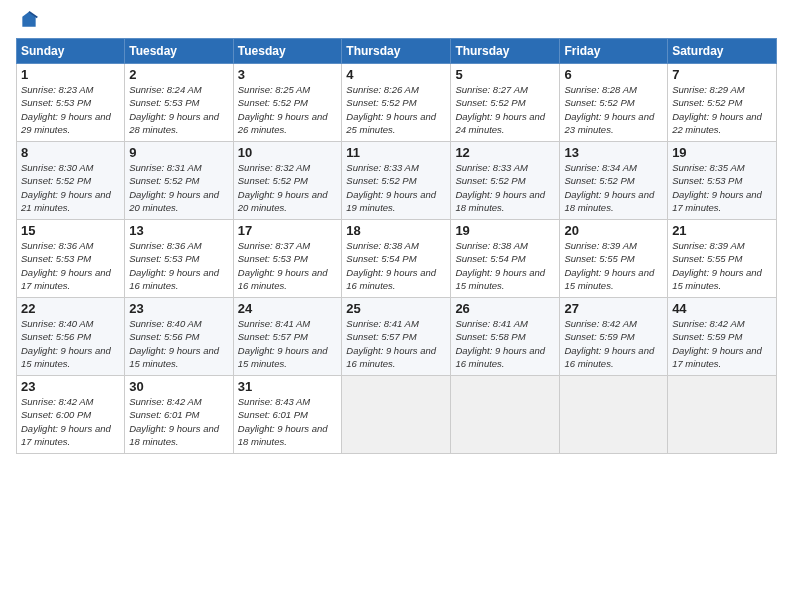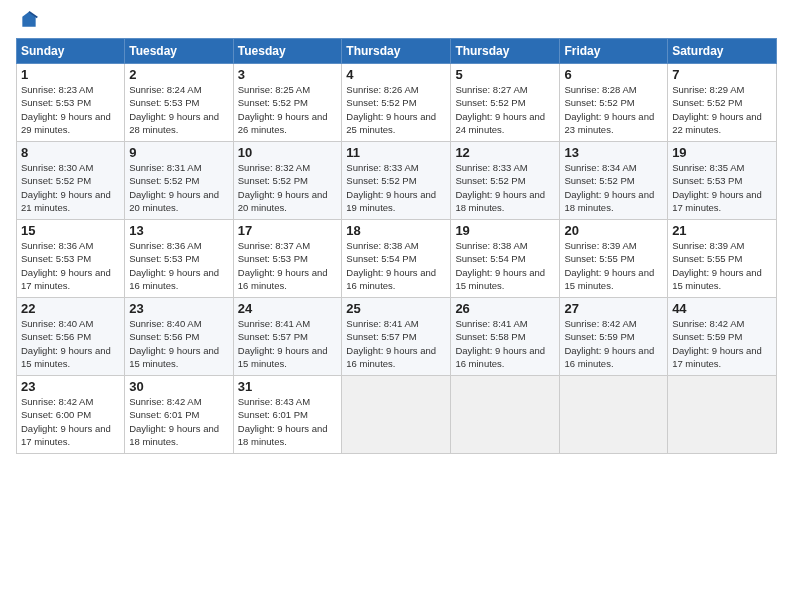--- a/index.html
+++ b/index.html
@@ -85,20 +85,21 @@
       font-size: 13px;
       font-weight: bold;
       color: #222;
       display: block;
       margin-bottom: 1px;
     }
     .day-info {
       font-size: 9.5px;
       color: #333;
       line-height: 1.4;
+      font-style: italic;
     }
     .empty-cell {
       background: #f0f0f0 !important;
     }
   </style>
 </head>
 <body>
 
 <div class="container">
   <div class="header-row">

